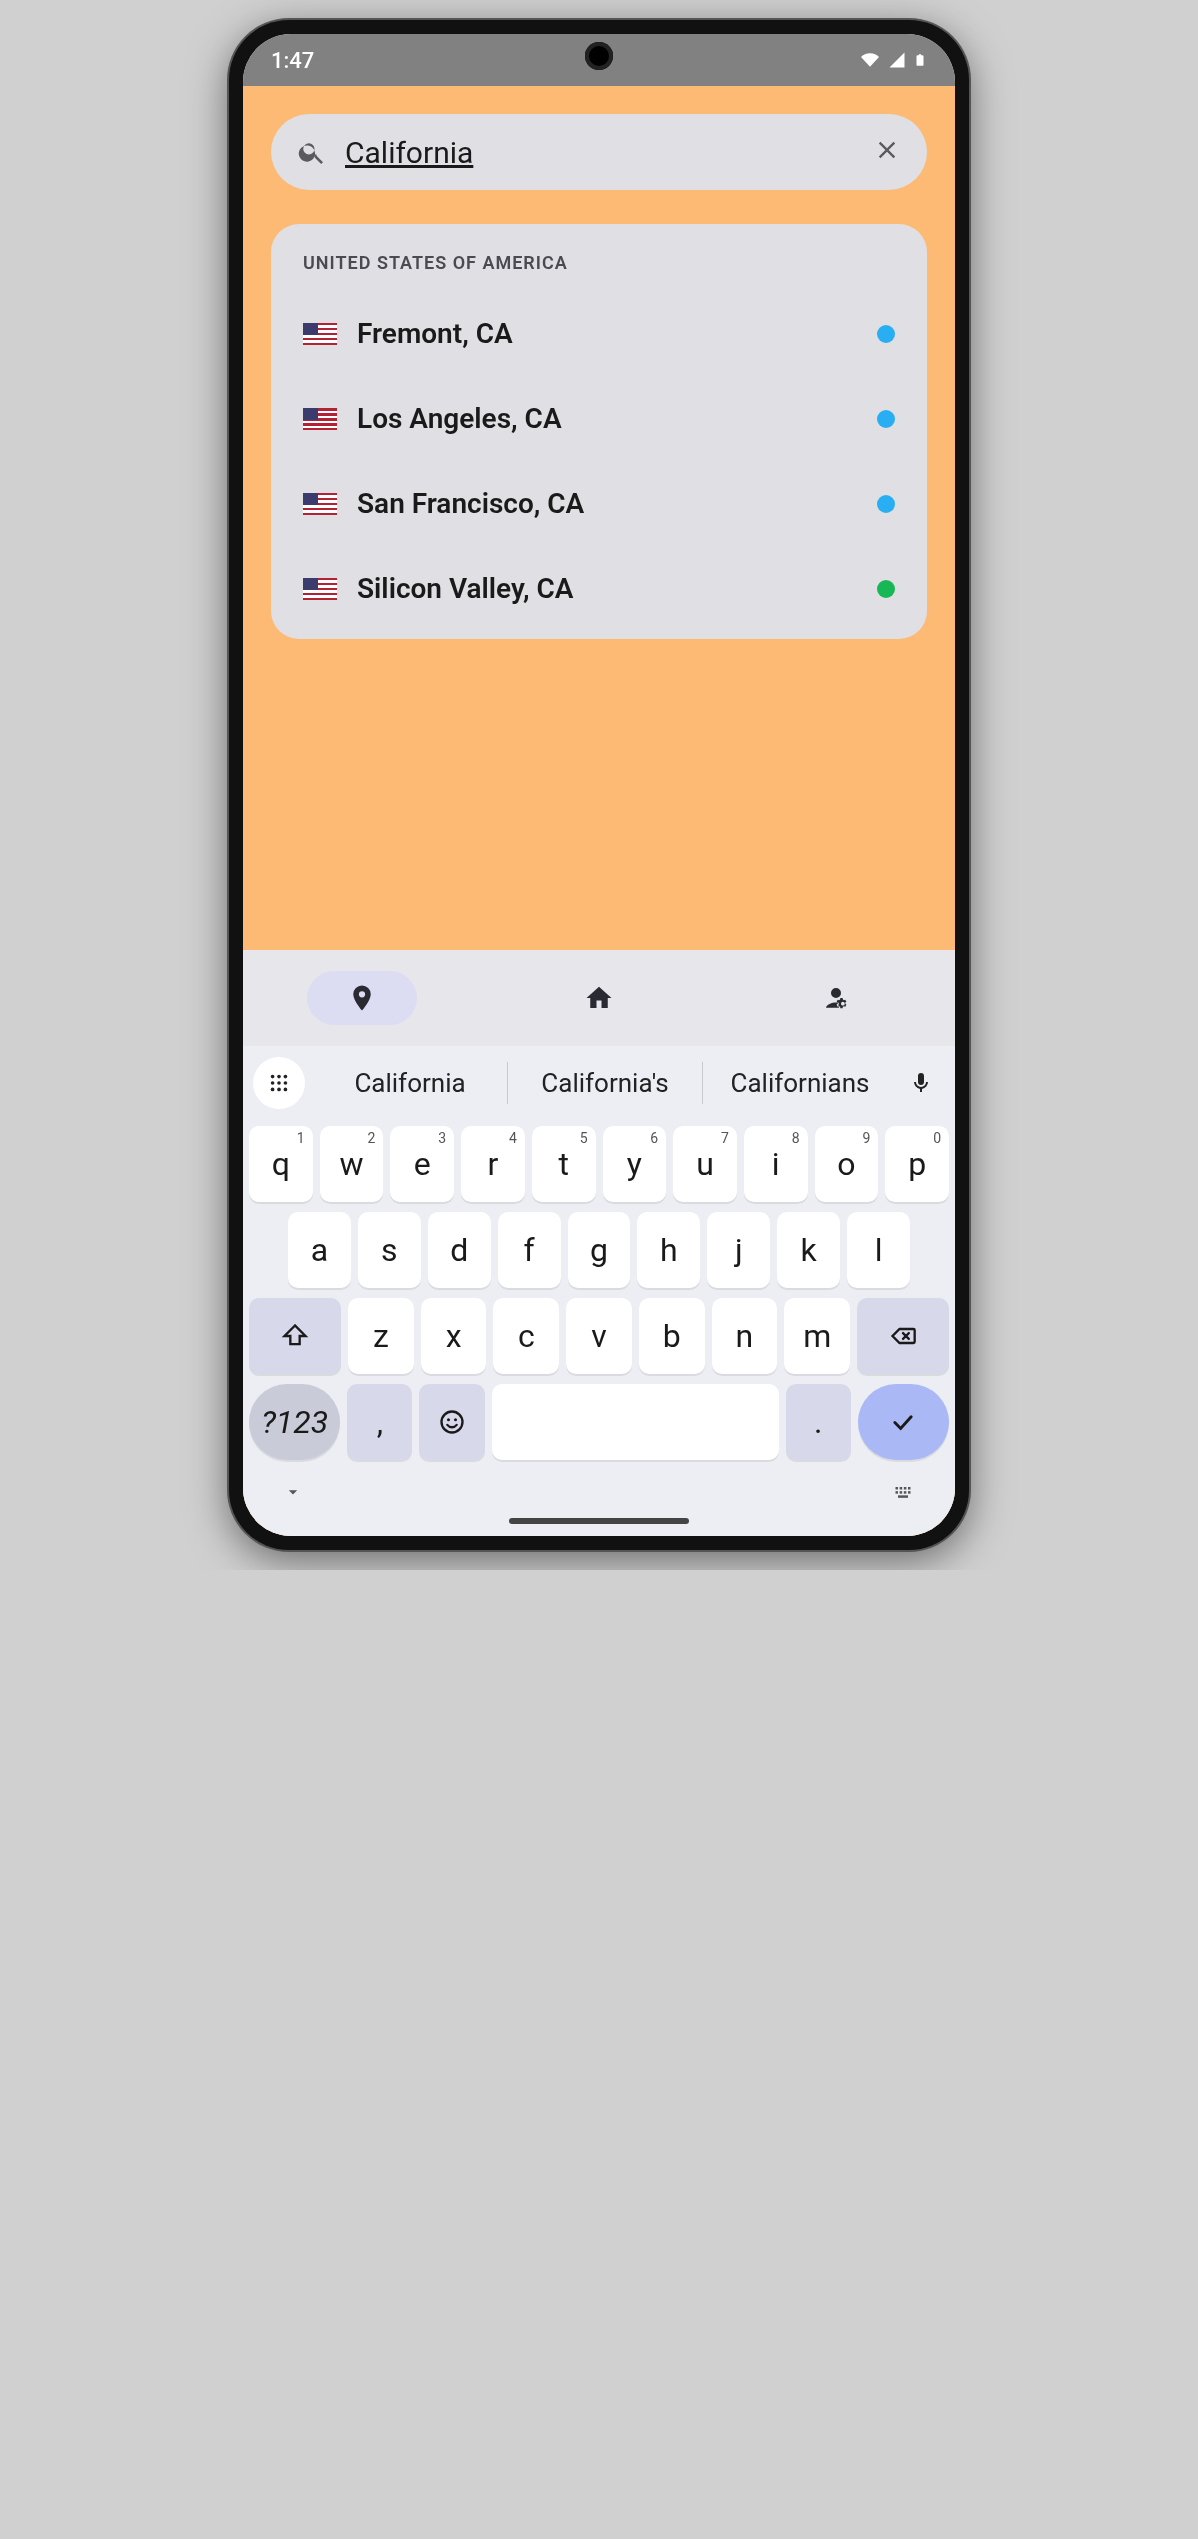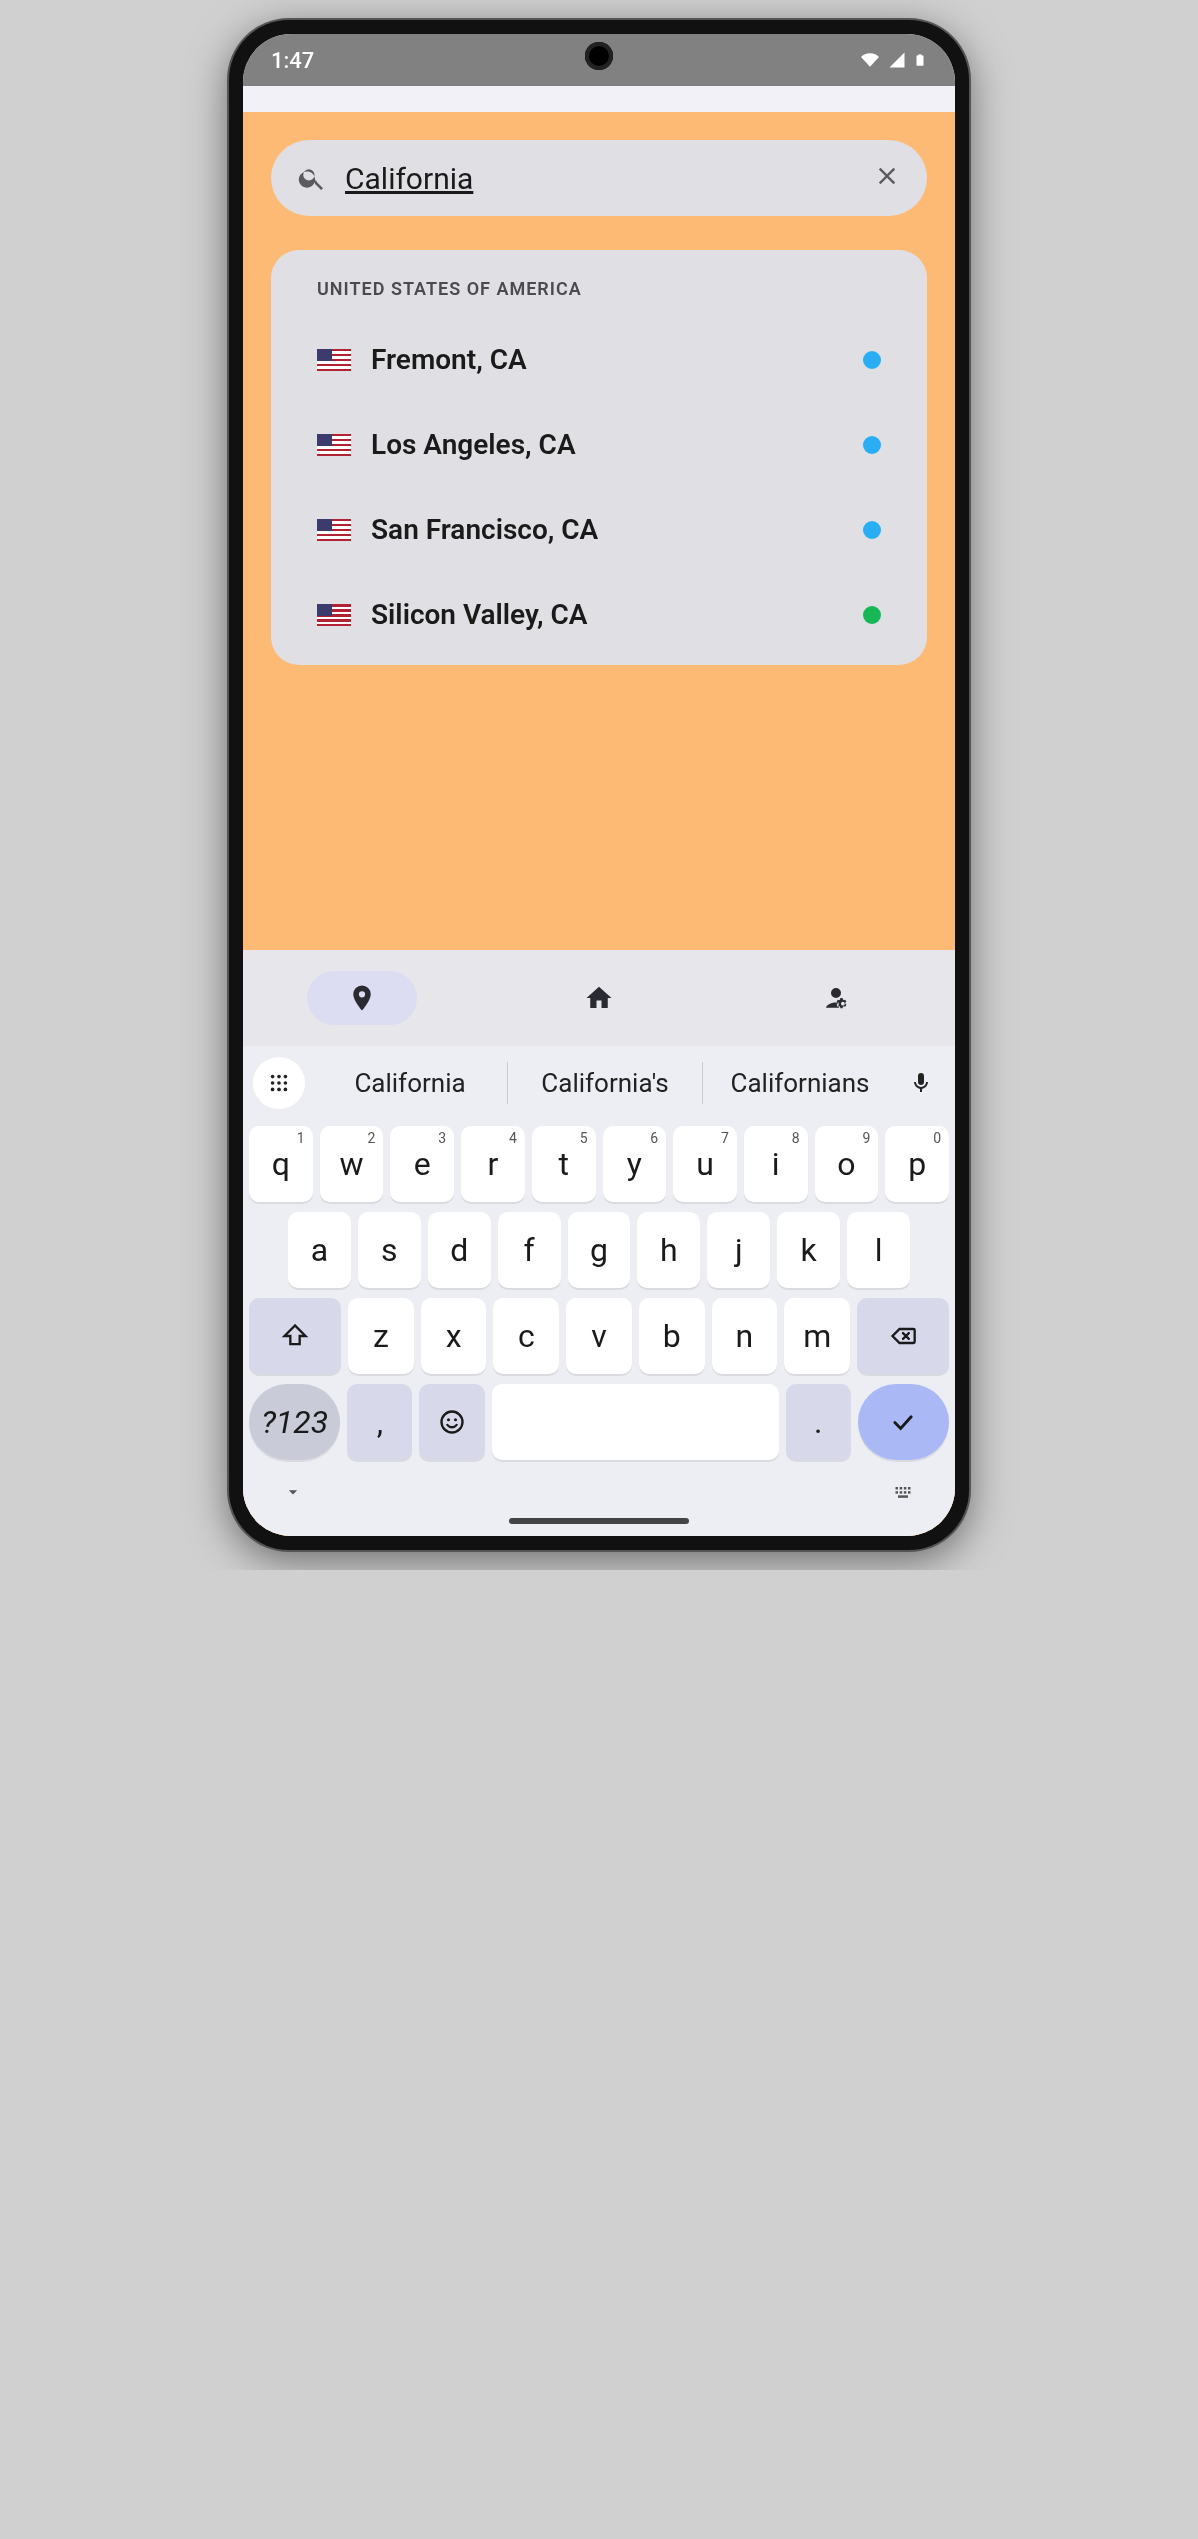--- a/index.html
+++ b/index.html
@@ -20,21 +20,20 @@
   }
   .phone-screen {
     width: 100%;
     height: 100%;
     background: #f2f1f7;
     border-radius: 48px;
     overflow: hidden;
     display: flex;
     flex-direction: column;
     position: relative;
-    gap: 26px;
   }
   
   .camera {
     position: absolute;
     top: 22px;
     left: 50%;
     transform: translateX(-50%);
     width: 28px; height: 28px;
     background: #000;
     border-radius: 50%;
@@ -81,21 +80,21 @@
     color:#1a1a1a;
     outline:none;
     text-decoration: underline;
   }
   .clear-btn { cursor:pointer; }
   
   .results-card {
     margin: 24px 28px 0;
     background:#e0dfe4;
     border-radius: 28px;
-    padding: 18px 16px 8px;
+    padding: 18px 2px 8px;
   }
   .results-header {
     font-size: 18px;
     letter-spacing: 1px;
     color:#4a4a50;
     font-weight:600;
     padding: 10px 30px 18px;
   }
   .result-row {
     display:flex;

